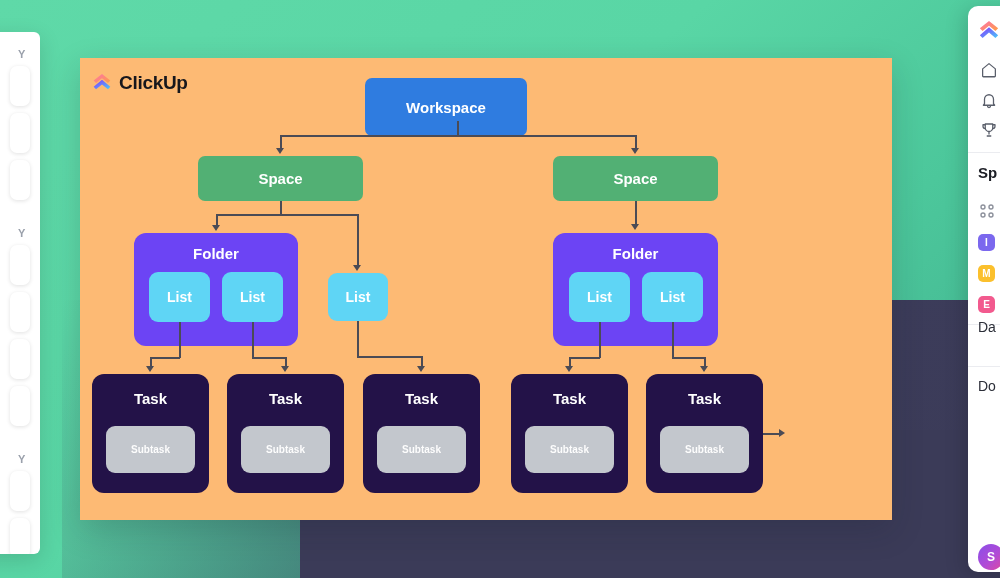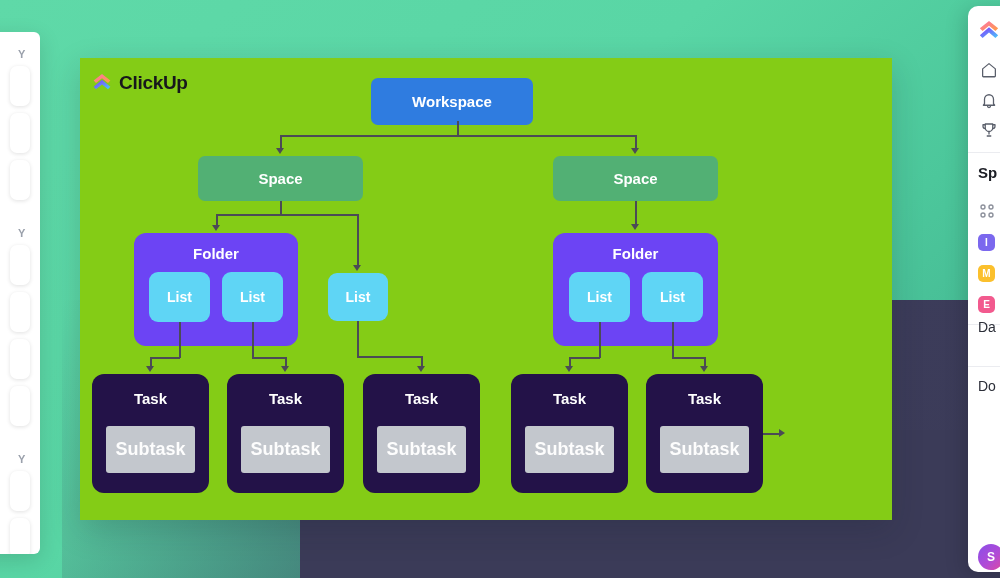--- a/index.html
+++ b/index.html
@@ -69,38 +69,38 @@
   }
   #rp-avatar{
     position:absolute;left:10px;top:538px;width:26px;height:26px;border-radius:50%;
     background:linear-gradient(135deg,#8a4fe8 0%,#b04ad6 55%,#e0489f 100%);
     color:#fff;font-size:12px;font-weight:700;
     display:flex;align-items:center;justify-content:center;
   }
   
   #canvas{
     position:absolute;left:80px;top:58px;width:812px;height:462px;
-    background:#84cc16;
+    background:#fdba74;
     box-shadow:0 10px 30px rgba(20,30,40,.18);
   }
   #brand{position:absolute;left:12px;top:14px;display:flex;align-items:center;gap:7px;}
   #brand-text{font-size:19px;font-weight:800;color:#17171c;letter-spacing:-.3px;}
   
   .node{
     position:absolute;display:flex;align-items:center;justify-content:center;
     color:#fff;font-weight:700;box-sizing:border-box;text-align:center;
   }
   .n-workspace{background:#2f7ce0;border-radius:7px;font-size:15px;}
   .n-space{background:#52b074;border-radius:7px;font-size:15px;text-align:right;}
   .n-folder{background:#6c44f4;border-radius:12px;font-size:15px;
             align-items:flex-start;padding-top:12px;}
   .n-list{background:#5fd5f5;border-radius:9px;font-size:14px;}
   .n-task{background:#231248;border-radius:12px;font-size:15px;
           align-items:flex-start;padding-top:16px;}
-  .n-subtask{background:#c3c7cd;border-radius:3px;font-size:18px;color:#fdfdfd;}
+  .n-subtask{background:#c3c7cd;border-radius:9px;font-size:10px;color:#fdfdfd;}
   .n-checklist{background:#409887;border-radius:9px;font-size:15px;}
   
   .ln{position:absolute;background:#4b4b55;}
   .lnh{height:1.6px;}
   .lnv{width:1.6px;}
   .arrow{
     position:absolute;width:0;height:0;
     border-left:4.5px solid transparent;border-right:4.5px solid transparent;
     border-top:6px solid #4b4b55;
   }
@@ -210,21 +210,21 @@
           <stop offset="0%" stop-color="#8930fd"></stop>
             <stop offset="100%" stop-color="#49ccf9"></stop>
         </linearGradient>
       </defs>
       <path d="M2 16.5 L12 8.2 L22 16.5 L19.2 19.5 L12 13.8 L4.8 19.5 Z" fill="url(#bB)"></path>
       <path d="M2 9 L12 1.2 L22 9 L19.2 12 L12 6.4 L4.8 12 Z" fill="url(#bA)"></path>
     </svg>
     <span id="brand-text">ClickUp</span>
   </div>
 
-  <div class="node n-workspace" style="left:291px;top:20px;width:162px;height:47px">Workspace</div>
+  <div class="node n-workspace" style="left:285px;top:20px;width:162px;height:58px">Workspace</div>
 
   <div class="node n-space" style="left:118px;top:98px;width:165px;height:45px">Space</div>
   <div class="node n-space" style="left:473px;top:98px;width:165px;height:45px">Space</div>
 
   <div class="node n-folder" style="left:54px;top:175px;width:164px;height:113px">Folder</div>
   <div class="node n-list" style="left:69px;top:214px;width:61px;height:50px">List</div>
   <div class="node n-list" style="left:142px;top:214px;width:61px;height:50px">List</div>
 
   <div class="node n-list" style="left:248px;top:215px;width:60px;height:48px">List</div>
 

